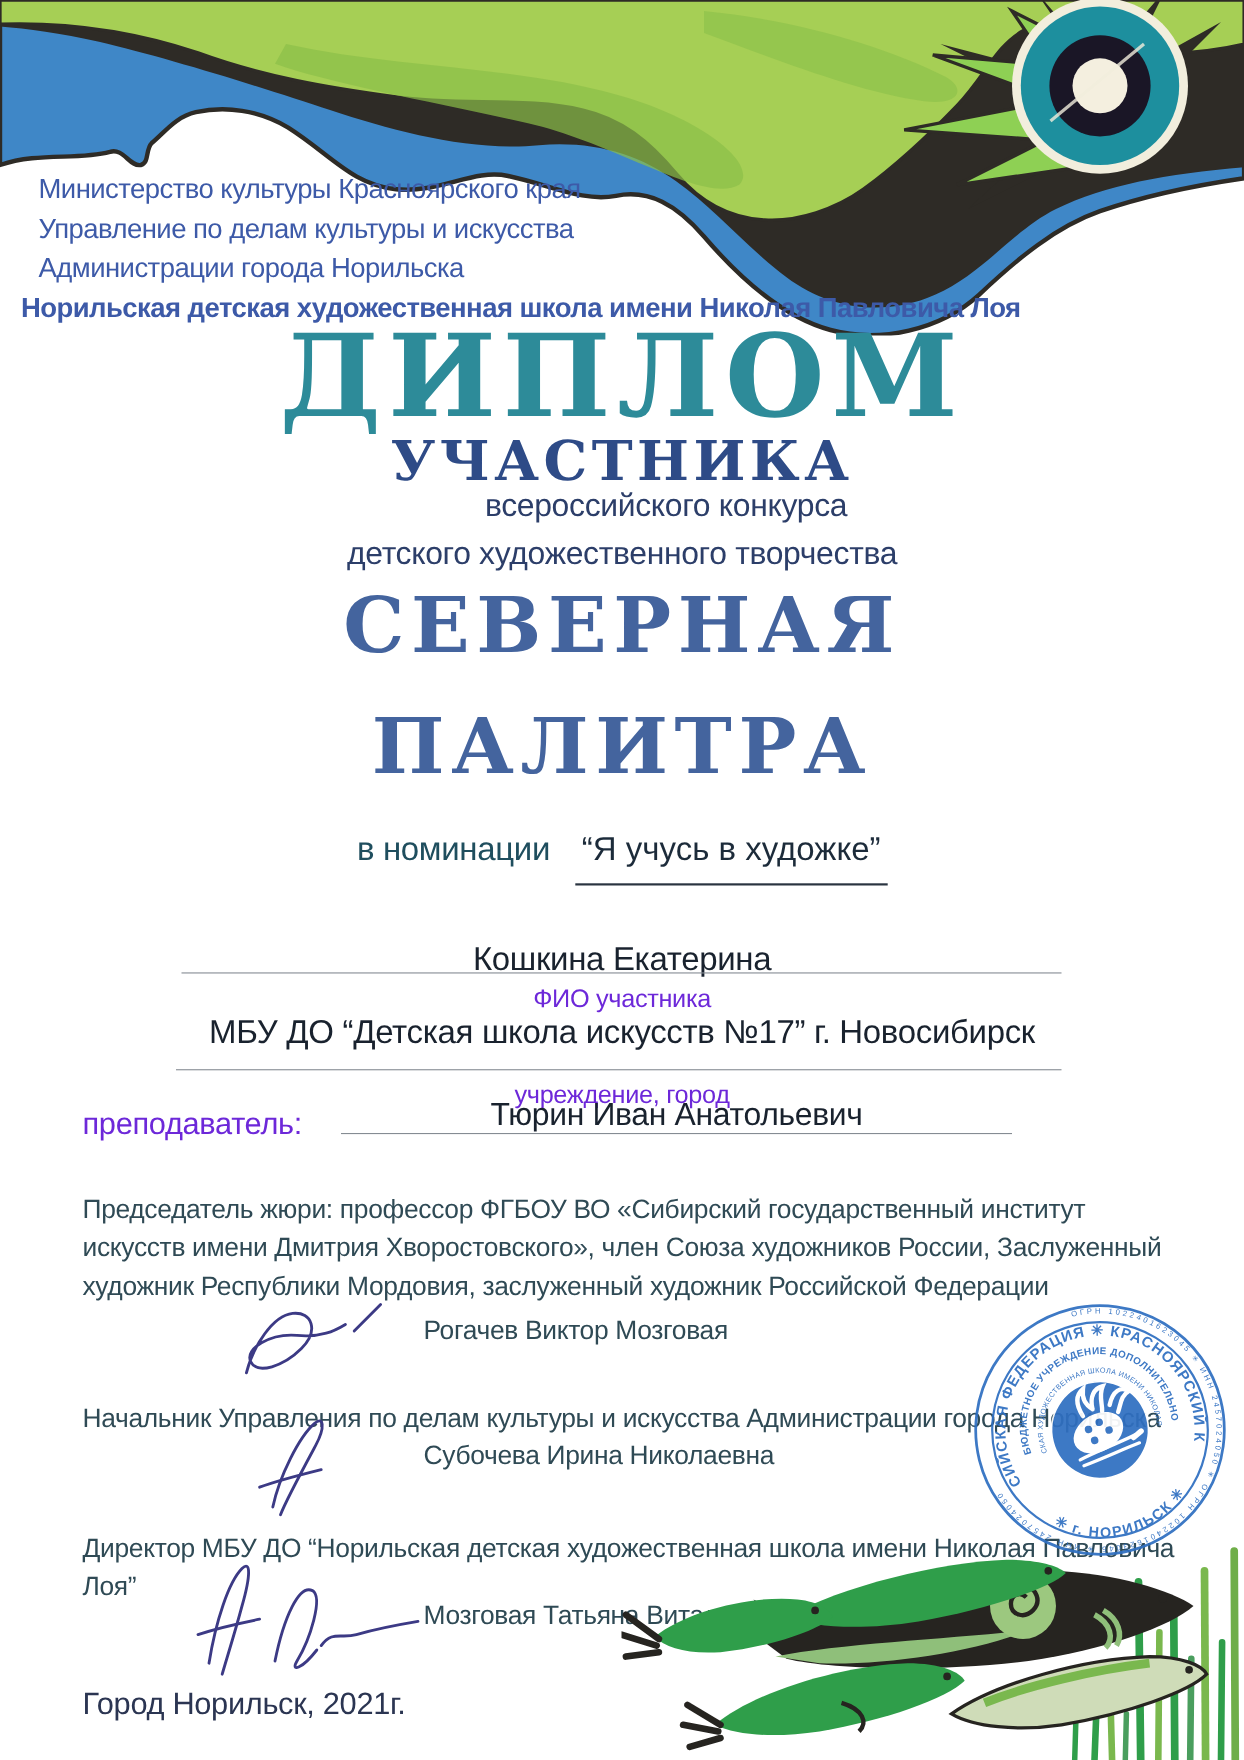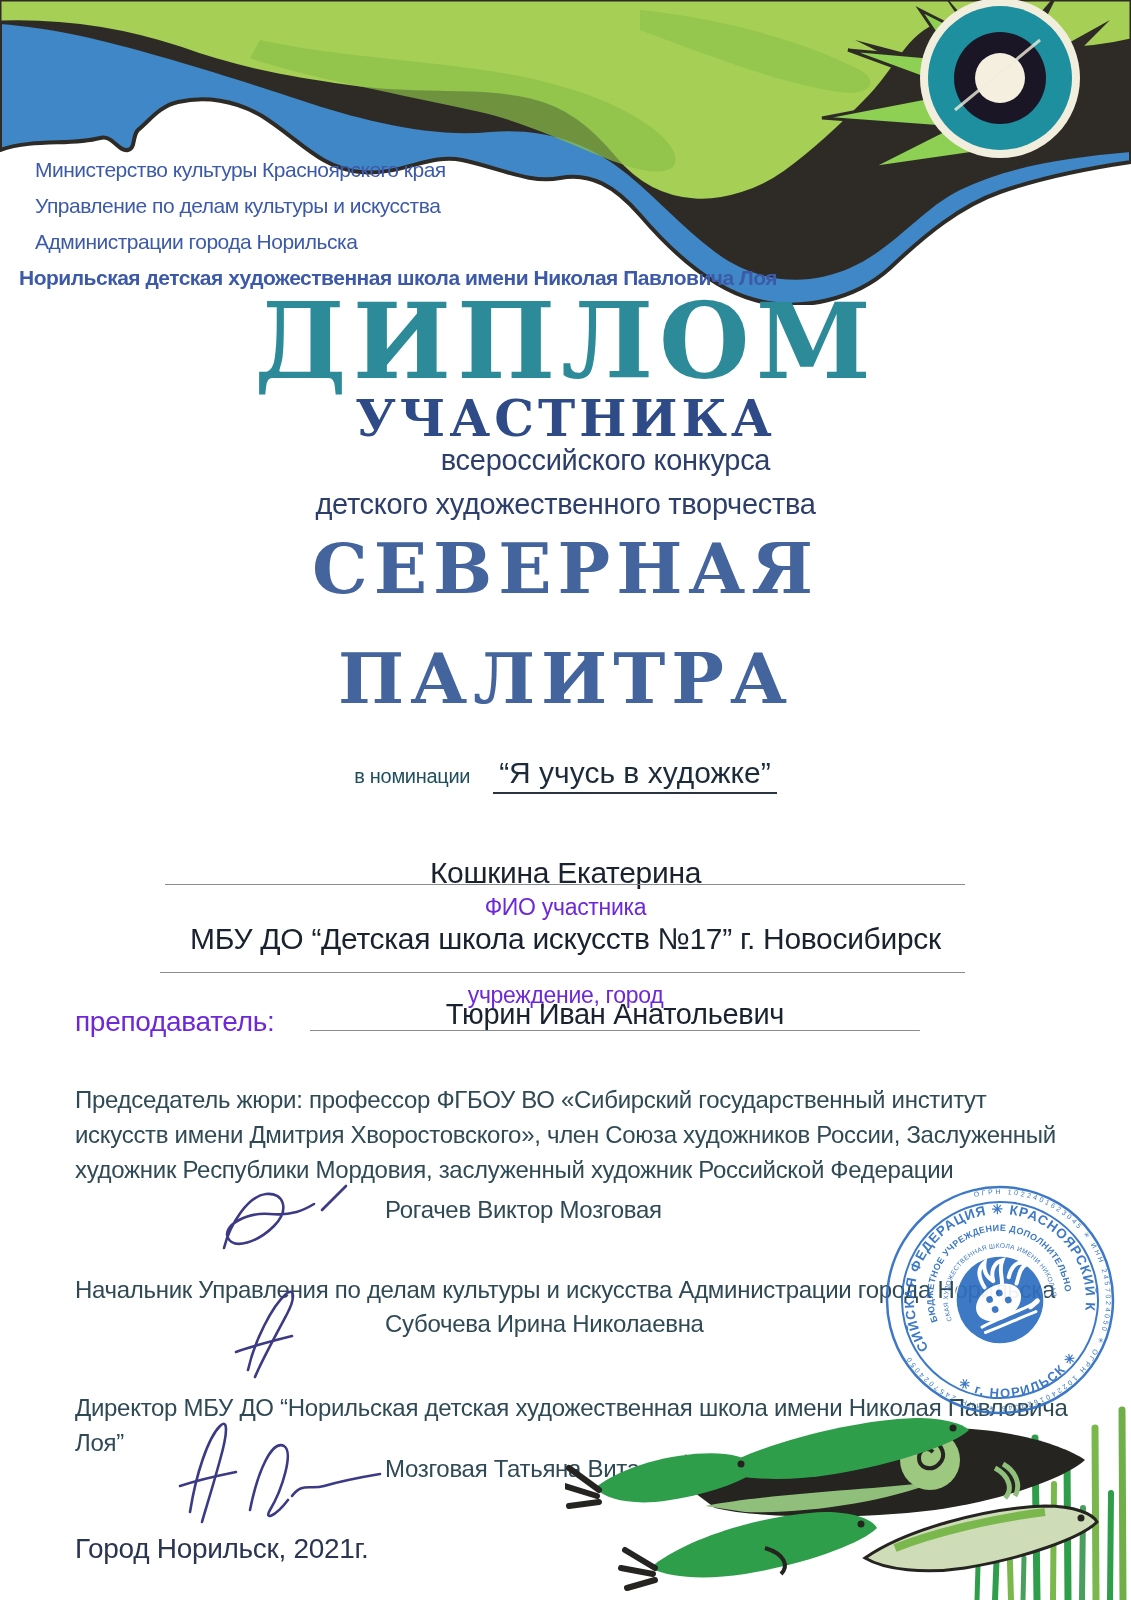--- a/index.html
+++ b/index.html
@@ -2,27 +2,27 @@
 <html><head>
 <meta charset="utf-8">
 <style>
   html,body{margin:0;padding:0;}
   body{width:1131px;height:1600px;position:relative;background:#ffffff;overflow:hidden;
        font-family:"Liberation Sans", sans-serif;}
   .abs{position:absolute;}
   .center{left:0;width:1131px;text-align:center;}
   .thin{letter-spacing:-0.3px;}
   .display{font-family:"DejaVu Serif", serif;font-weight:700;}
-  .org-line{color:#3d5aa8;font-size:21px;letter-spacing:-0.5px;}
+  .org-line{color:#3d5aa8;font-size:25px;letter-spacing:-0.5px;}
   .diploma{font-size:104px;color:#2d8b99;letter-spacing:6px;line-height:1;}
   .participant{font-size:50px;color:#2e4b87;letter-spacing:4px;line-height:1;}
   .contest{font-size:29px;color:#2c3e69;letter-spacing:-0.3px;}
   .bigname{font-size:70px;color:#44649e;letter-spacing:6px;line-height:1;}
-  .nom-label{font-size:20px;color:#1f4e5e;letter-spacing:-0.3px;}
-  .nom-value{font-size:30px;color:#1c2b3a;border-bottom:2px solid #2a3440;padding:0 6px 3px 6px;}
+  .nom-label{font-size:30px;color:#1f4e5e;letter-spacing:-0.3px;}
+  .nom-value{font-size:30px;color:#1c2b3a;border-bottom:2px solid #2a3440;padding:0 6px 14px 6px;}
   .value{font-size:30px;color:#19222e;letter-spacing:-0.3px;}
   .caption{font-size:23px;color:#6d28d9;letter-spacing:-0.3px;}
   .rule{border-bottom:1.6px solid #858c93;height:0;}
   .body-text{font-size:24px;color:#2f4a55;letter-spacing:-0.3px;line-height:35px;}
   .sig-name{font-size:24px;color:#2f4a55;letter-spacing:-0.3px;}
   .footer-city{font-size:28px;color:#2b3552;letter-spacing:-0.3px;}
   svg{display:block;}
   .sig path{stroke:#3c3a85;stroke-width:2.6;fill:none;stroke-linecap:round;}
   .stamp-wrap{transform:rotate(-14deg);opacity:0.93;}
   .stamp-text{fill:#2f6fc1;font-family:"Liberation Sans", sans-serif;font-weight:700;}

